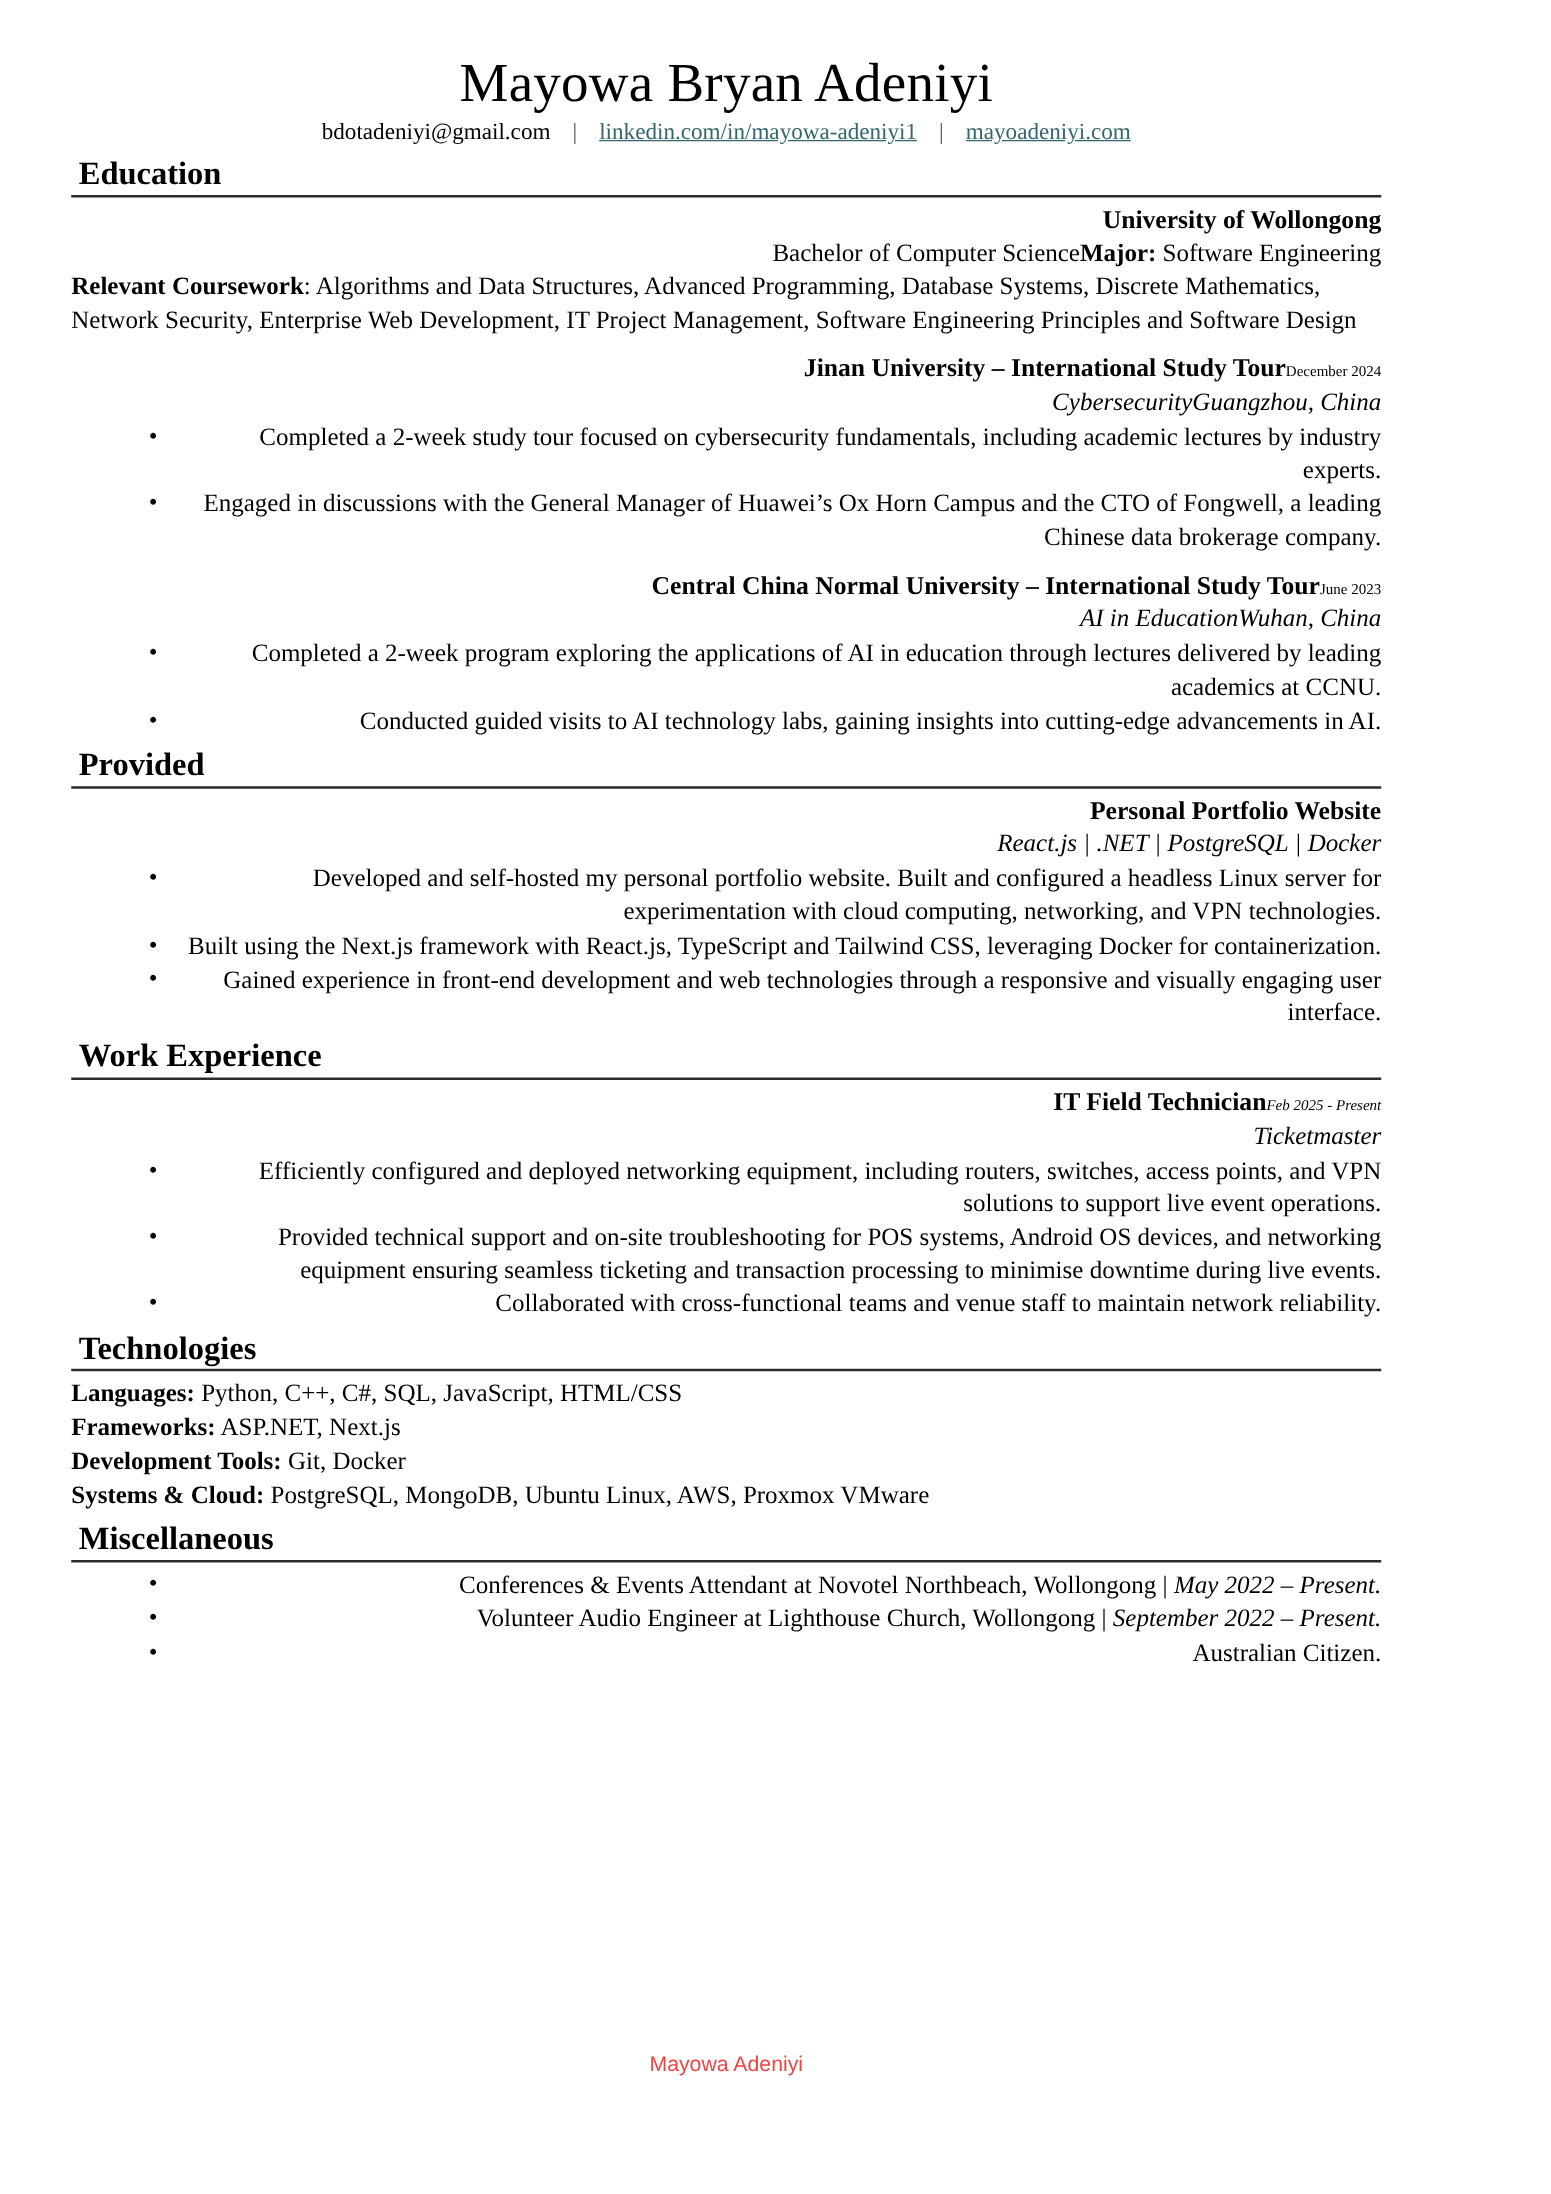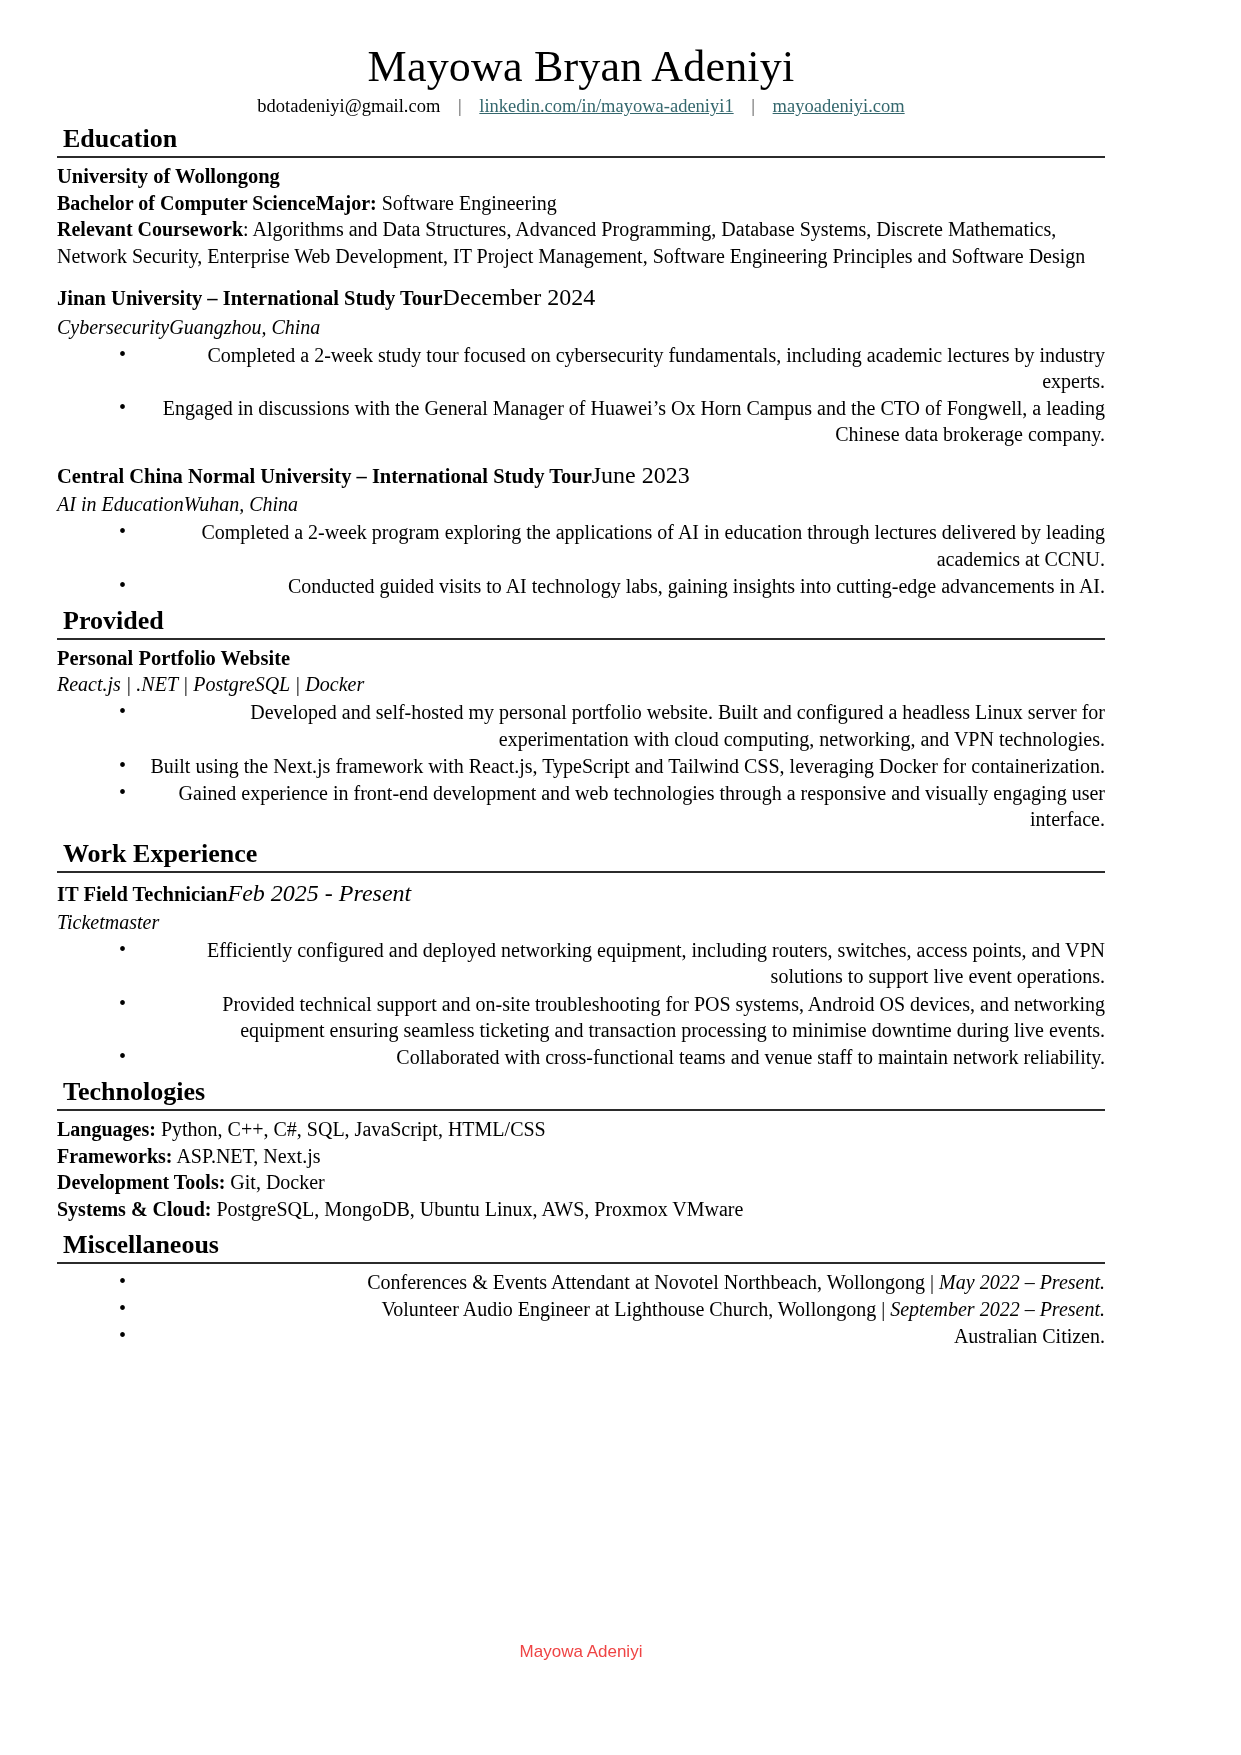--- a/index.html
+++ b/index.html
@@ -63,37 +63,37 @@
   }
   .section-rule {
     border-bottom: 2.2px solid #2b2b2b;
     margin: 0 0 5px 0;
   }
 
   
   .entry { margin-bottom: 2px; }
   .entry-row {
     display: flex;
-    justify-content: flex-start;
+    justify-content: flex-end;
     align-items: baseline;
     line-height: 1.3;
   }
   .entry-title {
     font-size: 20.5px;
     font-weight: bold;
   }
   .entry-right {
-    font-size: 24px;
+    font-size: 12px;
   }
   .entry-right.italic { font-style: italic; }
   .entry-sub {
     font-size: 20px;
     font-style: italic;
   }
-  .entry-sub.plain { font-style: normal; font-weight: bold; }
+  .entry-sub.plain { font-style: normal; }
   .plain-line {
     font-size: 20px;
     line-height: 1.33;
   }
   .plain-line b { font-weight: bold; }
 
   ul.bullets {
     margin: 2px 0 0 0;
     padding-left: 62px;
     list-style: none;

